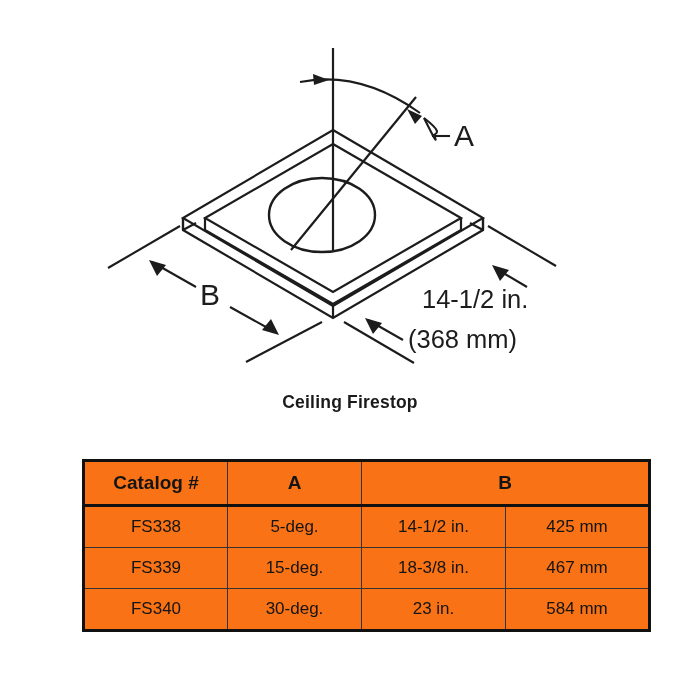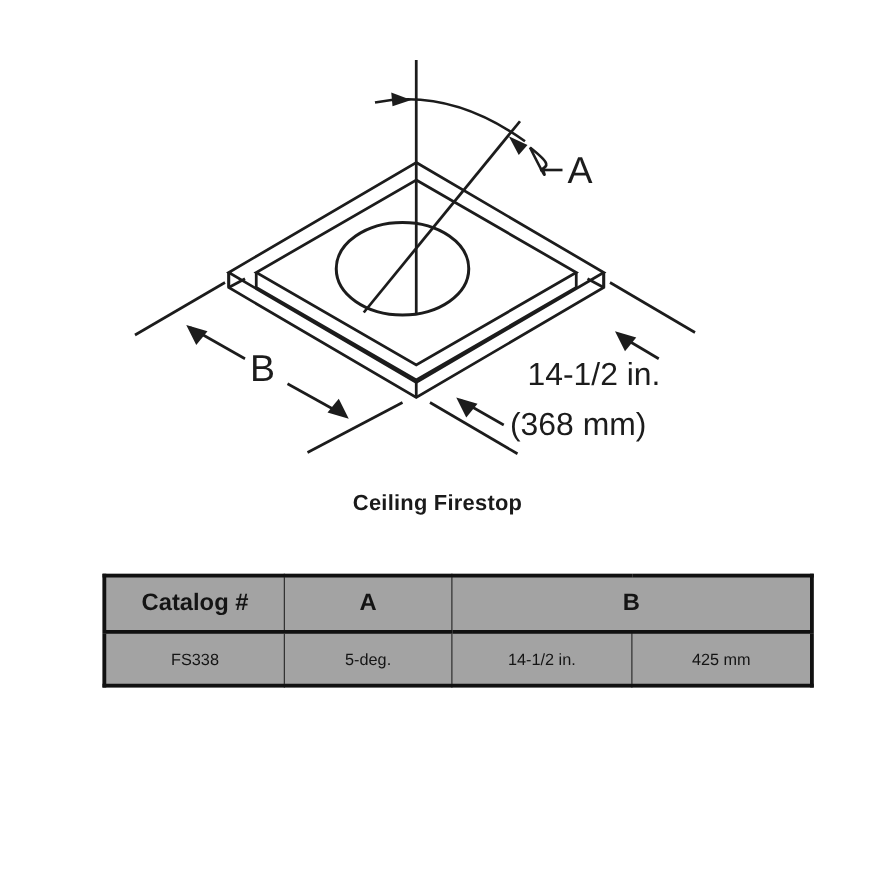--- a/index.html
+++ b/index.html
@@ -45,40 +45,40 @@
   #spec-table-wrap {
     position: absolute;
     left: 82px;
     top: 459px;
     width: 566px;
   }
   table.spec-table {
     border-collapse: collapse;
     table-layout: fixed;
     width: 566px;
-    background: #a3a3a3;
+    background: #f97316;
     border: 3px solid #111111;
   }
   table.spec-table th,
   table.spec-table td {
     border: 1px solid #333333;
     text-align: center;
     vertical-align: middle;
     font-family: "Liberation Sans", sans-serif;
     color: #141414;
   }
   table.spec-table thead th {
     height: 40px;
     font-size: 19px;
     font-weight: bold;
     border-bottom: 3px solid #111111;
   }
   table.spec-table tbody td {
     height: 38px;
-    font-size: 13px;
+    font-size: 17px;
     font-weight: normal;
   }
   col.c-cat { width: 144px; }
   col.c-a   { width: 134px; }
   col.c-b1  { width: 144px; }
   col.c-b2  { width: 144px; }
 </style>
 </head>
 <body>
 
@@ -177,15 +177,27 @@
         <th colspan="2">B</th>
       </tr>
     </thead>
     <tbody>
       <tr>
         <td>FS338</td>
         <td>5-deg.</td>
         <td>14-1/2 in.</td>
         <td>425 mm</td>
       </tr>
+      <tr>
+        <td>FS339</td>
+        <td>15-deg.</td>
+        <td>18-3/8 in.</td>
+        <td>467 mm</td>
+      </tr>
+      <tr>
+        <td>FS340</td>
+        <td>30-deg.</td>
+        <td>23 in.</td>
+        <td>584 mm</td>
+      </tr>
     </tbody>
   </table>
 </div>
 
 </body></html>

